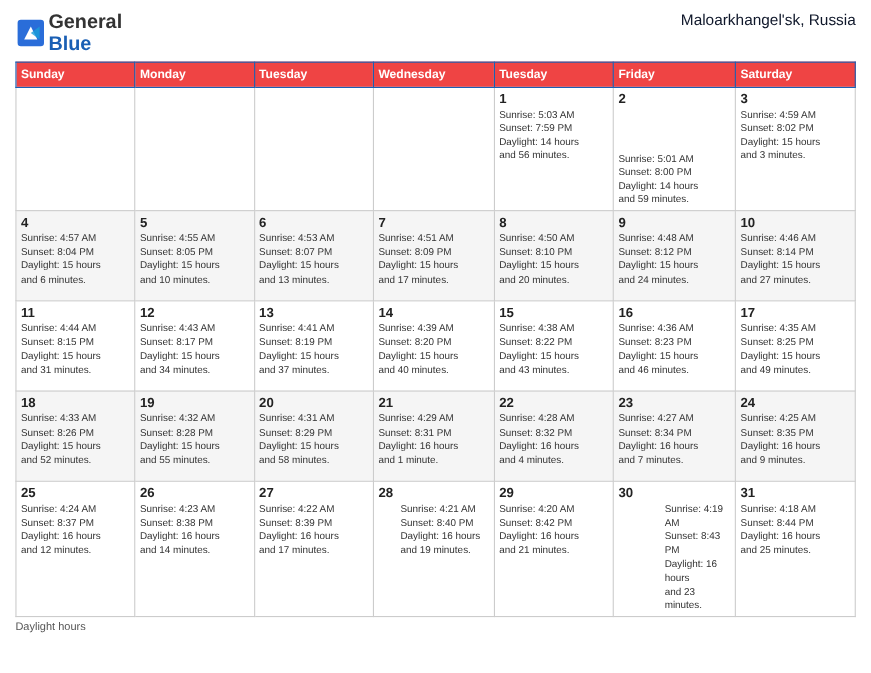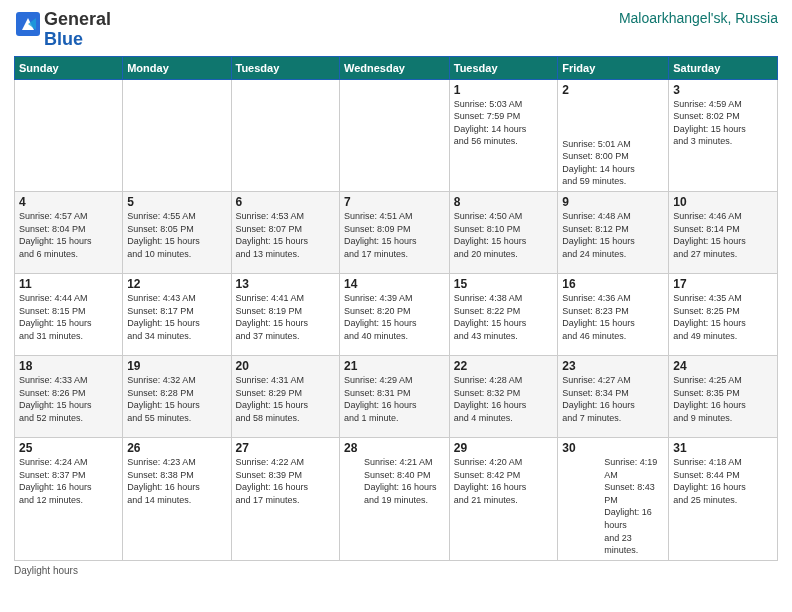--- a/index.html
+++ b/index.html
@@ -17,21 +17,21 @@
       padding: 10px 14px;
     }
     .header {
       display: flex;
       justify-content: space-between;
       align-items: flex-start;
       margin-bottom: 6px;
     }
     .logo {
       display: flex;
-      align-items: flex-start;
+      align-items: center;
     }
     .logo-text {
       font-size: 18px;
       font-weight: bold;
       line-height: 1.1;
     }
     .logo-general { color: #333; }
     .logo-blue { color: #1a5fb4; }
     .logo-icon {
       width: 28px;
@@ -41,29 +41,29 @@
     .title-block {
       text-align: right;
     }
     .title-month {
       font-size: 28px;
       font-weight: bold;
       color: #222;
     }
     .title-location {
       font-size: 14px;
-      color: #0f766e;
+      color: #0f172a;
     }
     .calendar {
       width: 100%;
       border-collapse: collapse;
       font-size: 9.5px;
     }
     .calendar th {
-      background: #0f766e;
+      background: #ef4444;
       color: #fff;
       padding: 5px 4px;
       text-align: left;
       font-size: 11px;
       font-weight: bold;
       border: 1px solid #1a5fb4;
     }
     .calendar td {
       border: 1px solid #ccc;
       padding: 3px 4px;

